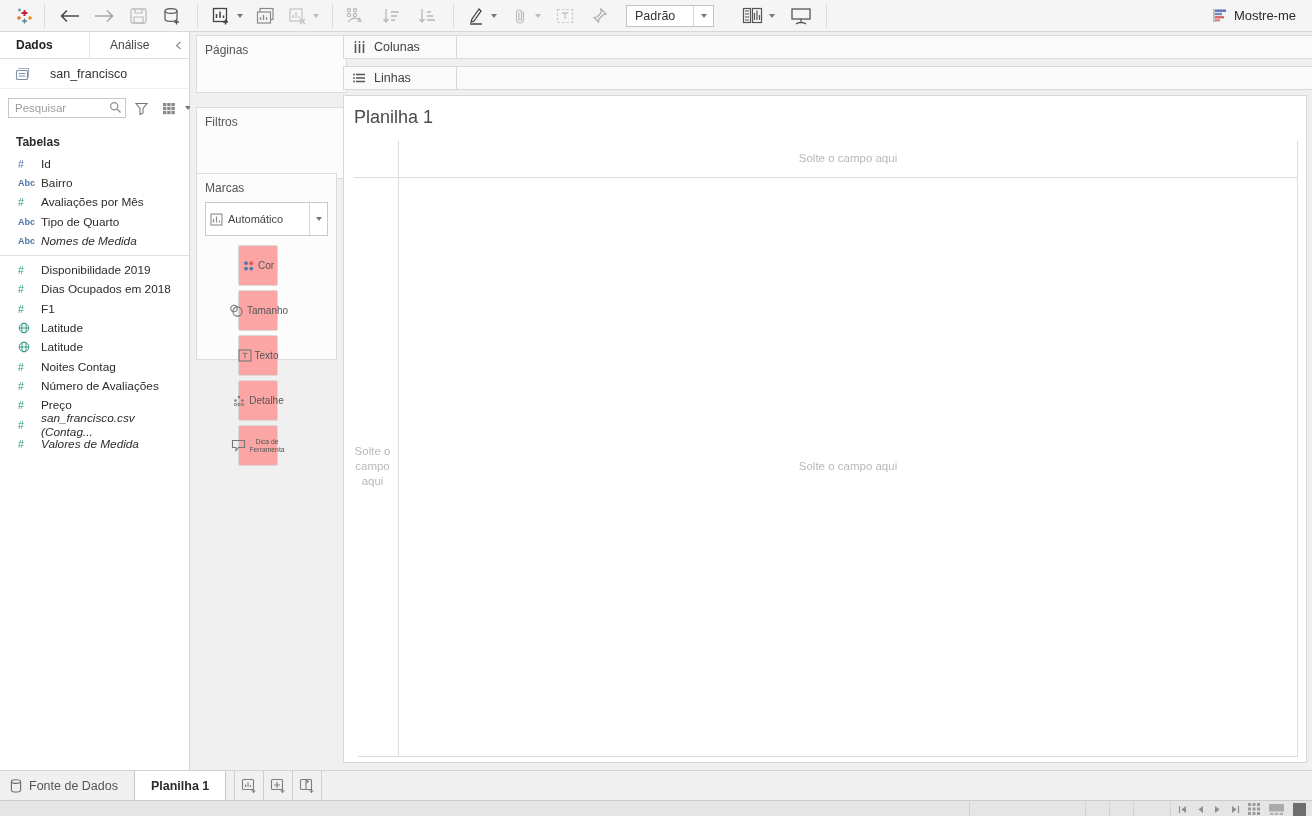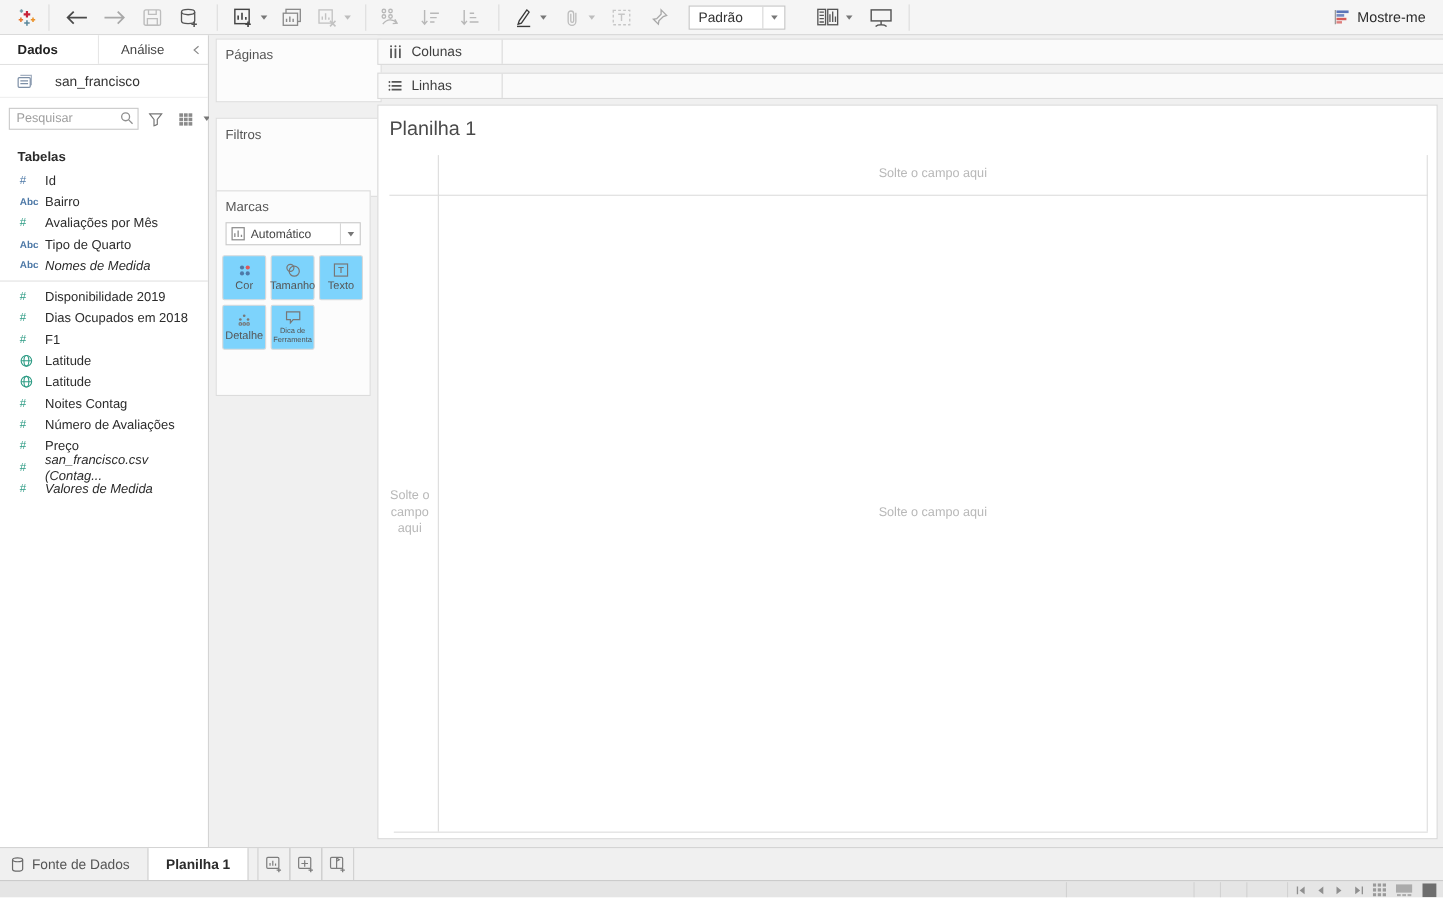--- a/index.html
+++ b/index.html
@@ -41,26 +41,26 @@
   .it { font-style:italic; }
   .field-sep { border-top:1px solid #e2e2e2; margin:5px 0 4px 0; }
 
   
   .cards { position:absolute; left:190px; top:32px; width:153px; height:738px; background:#f0f0f0; }
   .card { position:absolute; background:#fcfcfc; border:1px solid #dcdcdc; }
   .card-label { padding:7px 8px 4px 8px; color:#555; font-size:12px; }
   .card-pages { left:6px; top:3px; width:151px; height:58px; }
   .card-filters { left:6px; top:75px; width:163px; height:72px; }
   .card-marks { left:6px; top:141px; width:141px; height:187px; }
-  .marktype { margin:3px 8px 7px 8px; height:21px; border:1px solid #c9c9c9; background:#fff; display:flex; align-items:center; padding-left:4px; }
+  .marktype { margin:3px 8px 7px 8px; height:34px; border:1px solid #c9c9c9; background:#fff; display:flex; align-items:center; padding-left:4px; }
   .marktype .mt-label { font-size:11px; color:#444; margin-left:5px; flex:1; }
   .marktype .mt-caret { width:18px; height:100%; border-left:1px solid #d6d6d6; display:flex; align-items:center; justify-content:center; }
   .mbtns { display:flex; flex-wrap:wrap; gap:4px; padding:2px 5px; }
-  .mbtn { width:40px; height:41px; background:#7dd3fc; border:1px solid #d9d9d9; border-radius:2px;
-          display:flex; flex-direction:column; align-items:center; justify-content:center; gap:3px; }
+  .mbtn { width:40px; height:41px; background:#fca5a5; border:1px solid #d9d9d9; border-radius:2px;
+          display:flex; flex-direction:row; align-items:center; justify-content:center; gap:3px;margin-left:36px; }
   .mbtn .mlabel { font-size:10px; color:#555; }
   .mbtn .mlabel.tiny { font-size:6.8px; text-align:center; line-height:1.15; }
 
   
   .shelf { position:absolute; left:343px; width:1117px; height:24px; border:1px solid #d9d9d9; background:#fafafa; display:flex; }
   .shelf-columns { top:35px; } .shelf-rows { top:66px; }
   .shelf-label { width:113px; flex:0 0 113px; border-right:1px solid #d9d9d9; display:flex; align-items:center; padding-left:9px; gap:8px; color:#3f3f3f; font-size:12.5px; }
   .shelf-area { flex:1; }
 
   

